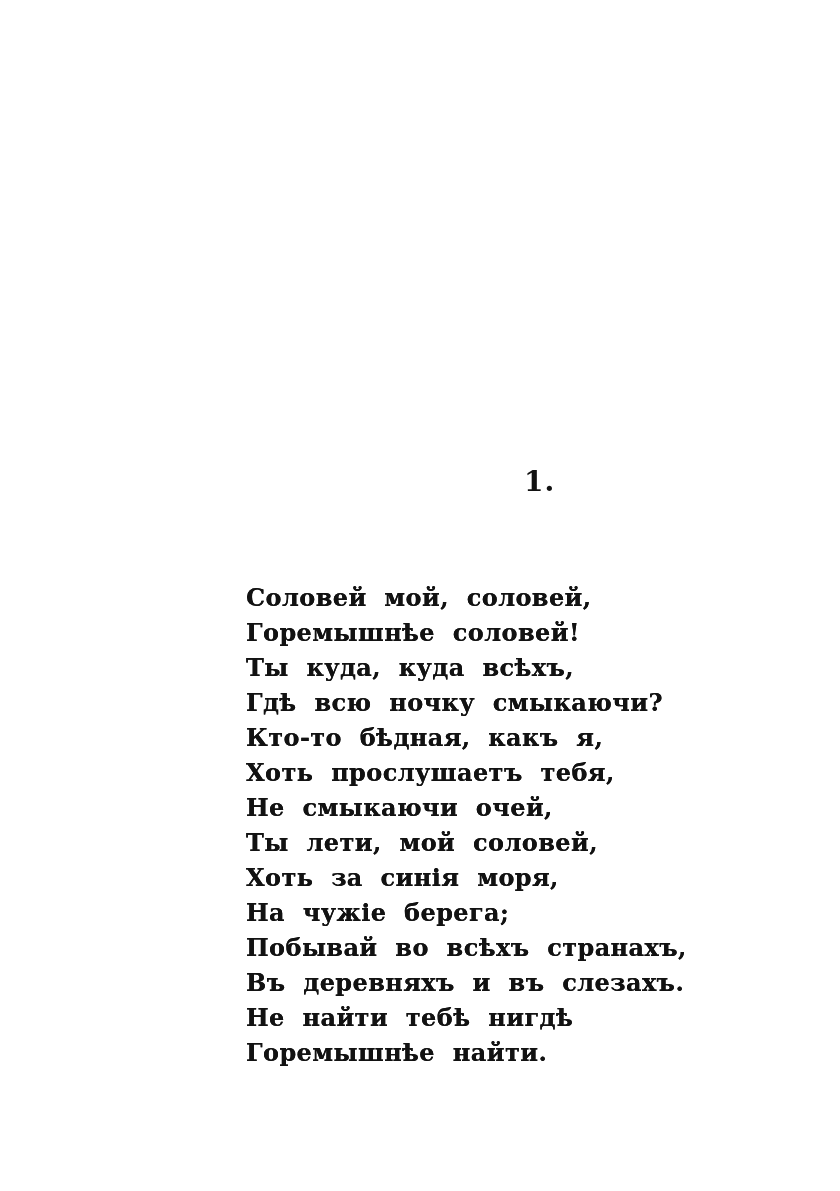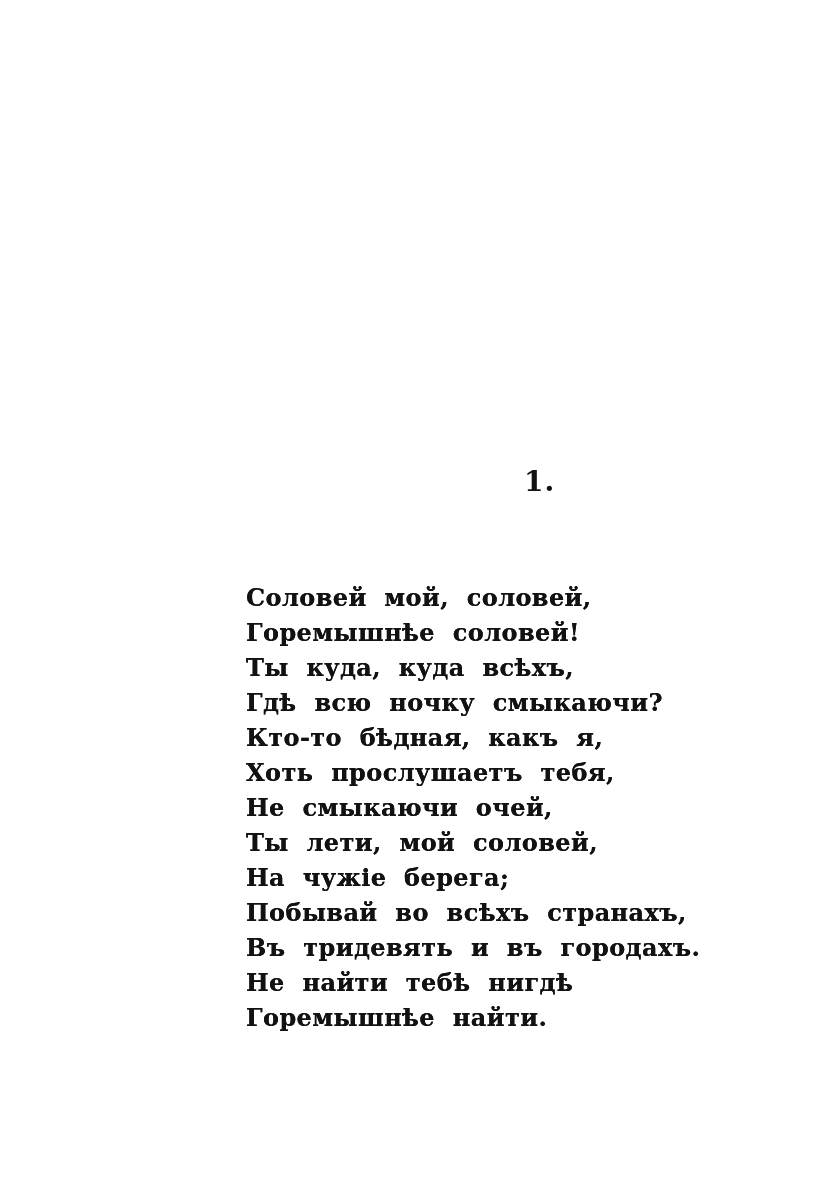--- a/index.html
+++ b/index.html
@@ -55,20 +55,21 @@
 
   <div class="poem">
     <div class="poem-line">Соловей мой, соловей,</div>
     <div class="poem-line">Горемышнѣе соловей!</div>
     <div class="poem-line">Ты куда, куда всѣхъ,</div>
     <div class="poem-line">Гдѣ всю ночку смыкаючи?</div>
     <div class="poem-line">Кто-то бѣдная, какъ я,</div>
     <div class="poem-line">Хоть прослушаетъ тебя,</div>
     <div class="poem-line">Не смыкаючи очей,</div>
     <div class="poem-line">Ты лети, мой соловей,</div>
+    <div class="poem-line">Хоть за синія моря,</div>
     <div class="poem-line">На чужіе берега;</div>
     <div class="poem-line">Побывай во всѣхъ странахъ,</div>
-    <div class="poem-line">Въ тридевять и въ городахъ.</div>
+    <div class="poem-line">Въ деревняхъ и въ слезахъ.</div>
     <div class="poem-line">Не найти тебѣ нигдѣ</div>
     <div class="poem-line">Горемышнѣе найти.</div>
   </div>
 
 </div>
 
 </body></html>

